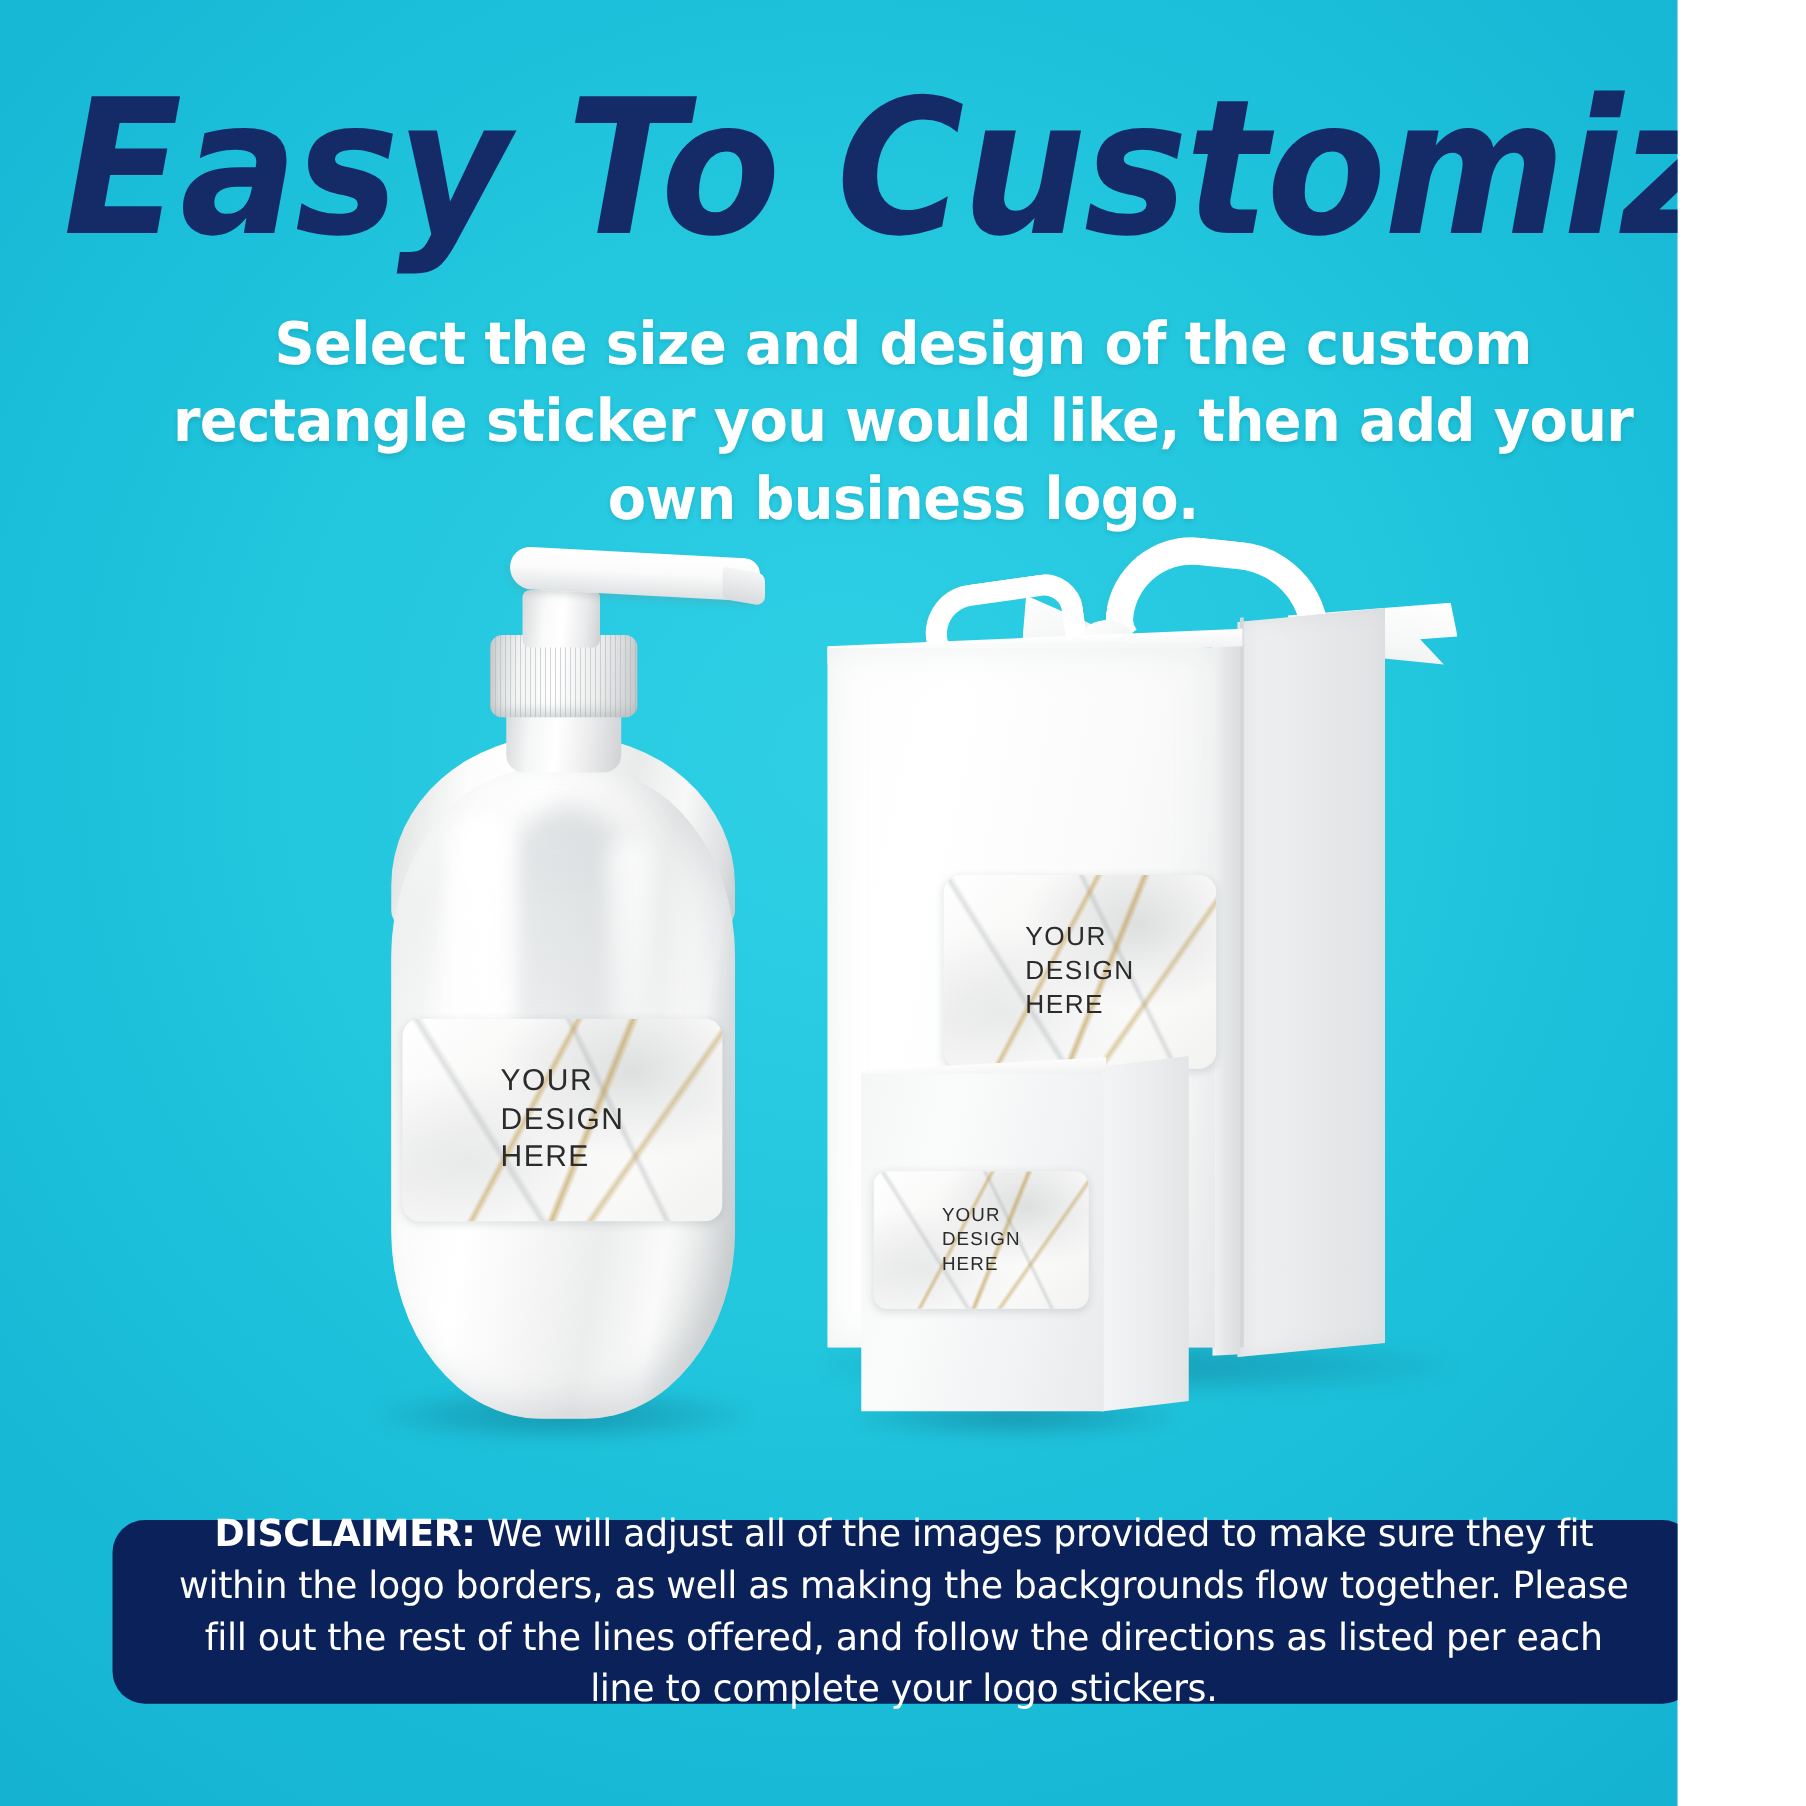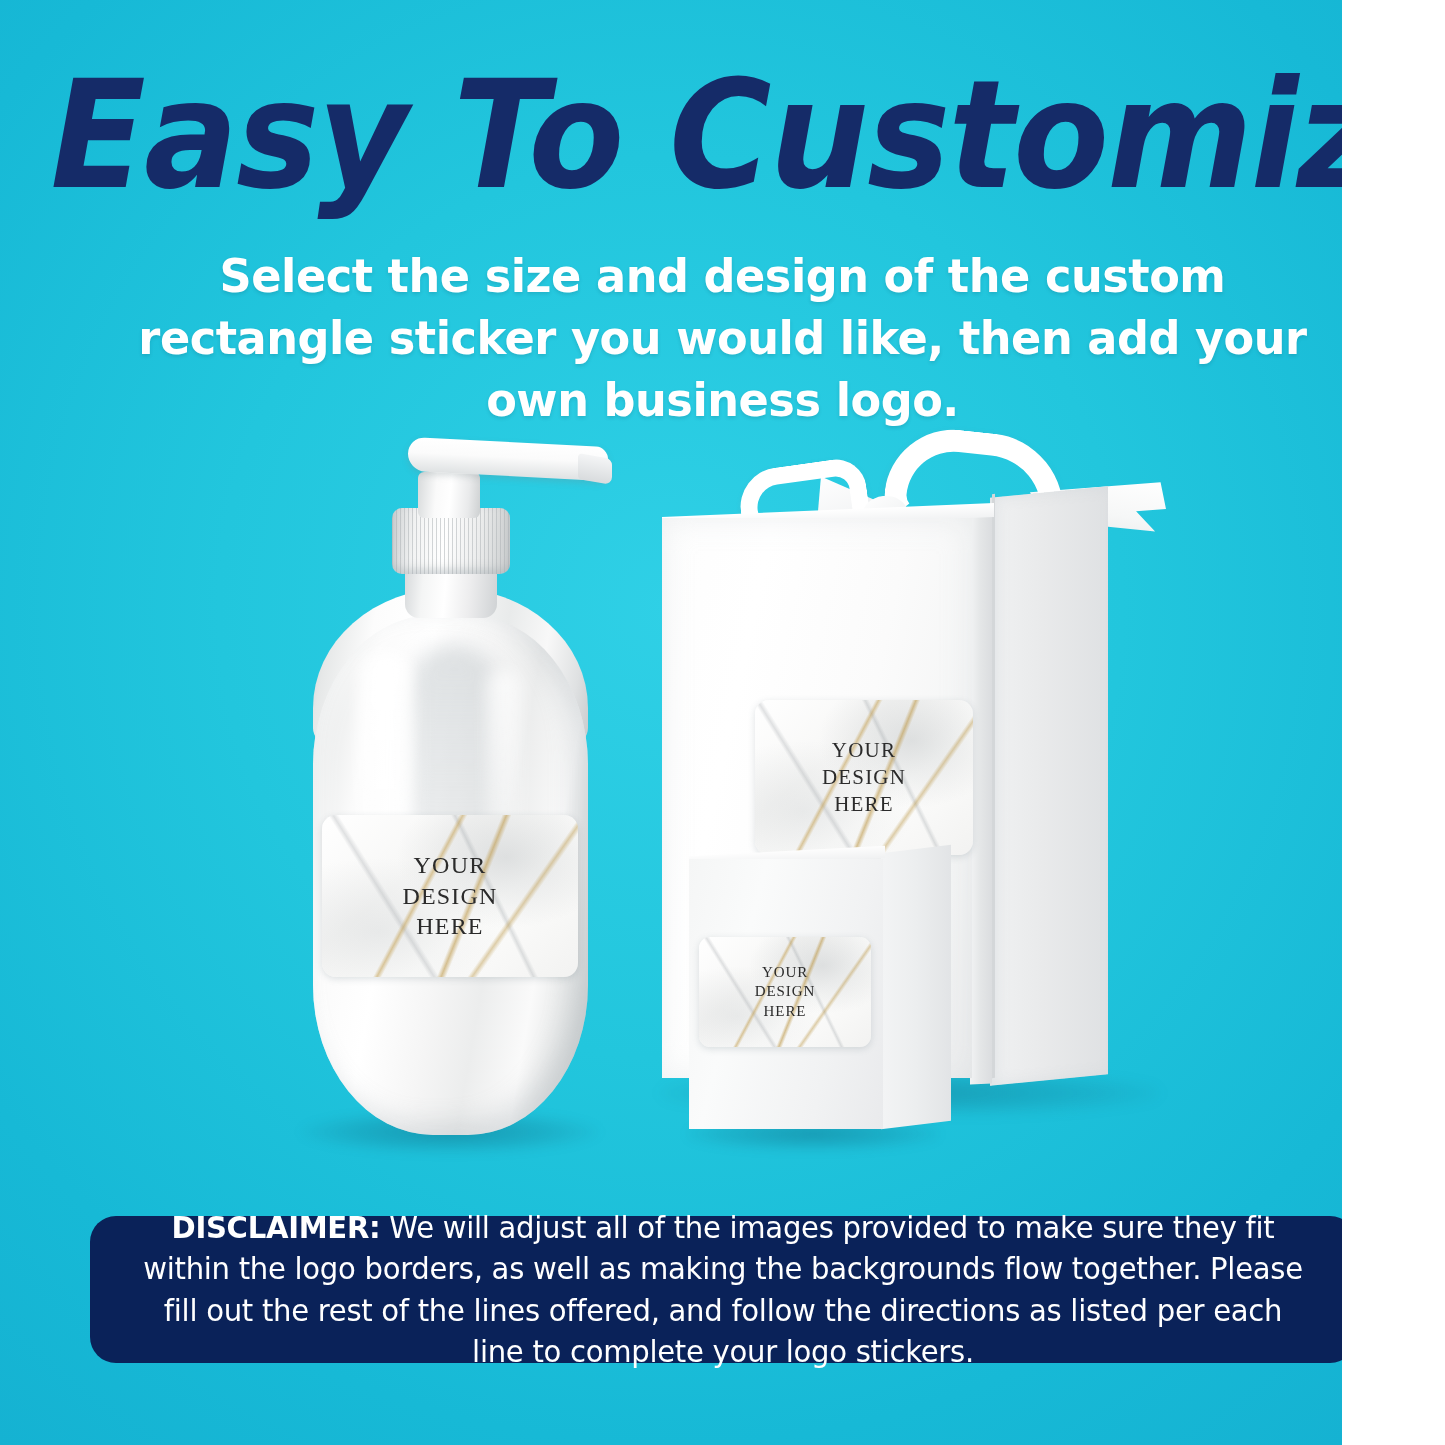--- a/index.html
+++ b/index.html
@@ -141,24 +141,24 @@
       linear-gradient(58deg, rgba(170,175,178,0) 30%, rgba(168,172,176,.35) 31.4%, rgba(170,175,178,0) 33%),
       linear-gradient(64deg, rgba(160,166,170,0) 62%, rgba(158,164,168,.32) 63.2%, rgba(160,166,170,0) 64.6%),
       radial-gradient(ellipse at 72% 26%, rgba(186,190,192,.45) 0%, rgba(186,190,192,0) 42%),
       radial-gradient(ellipse at 22% 72%, rgba(196,200,202,.32) 0%, rgba(196,200,202,0) 45%),
       linear-gradient(140deg,#ffffff 0%,#f7f7f6 35%,#fdfdfc 62%,#f2f2f1 100%);
     box-shadow:0 2px 7px rgba(90,110,120,.20);
     display:flex; align-items:center; justify-content:center;
   }
   .sticker-text{
     position:relative;
-    font-family:Liberation Serif, serif;
+    font-family:Liberation Sans, sans-serif;
     font-weight:400;
     color:#2b2b2b;
-    text-align:center;
+    text-align:left;
     line-height:1.28;
     letter-spacing:1.2px;
     white-space:pre-line;
   }
 
   .sticker-bottle{ left:32px; top:395px; width:256px; height:162px; }
   .sticker-bottle .sticker-text{ font-size:24px; }
 
   .sticker-giftbox{ left:0; top:0; width:218px; height:155px; }
   .sticker-giftbox .sticker-text{ font-size:21px; }

